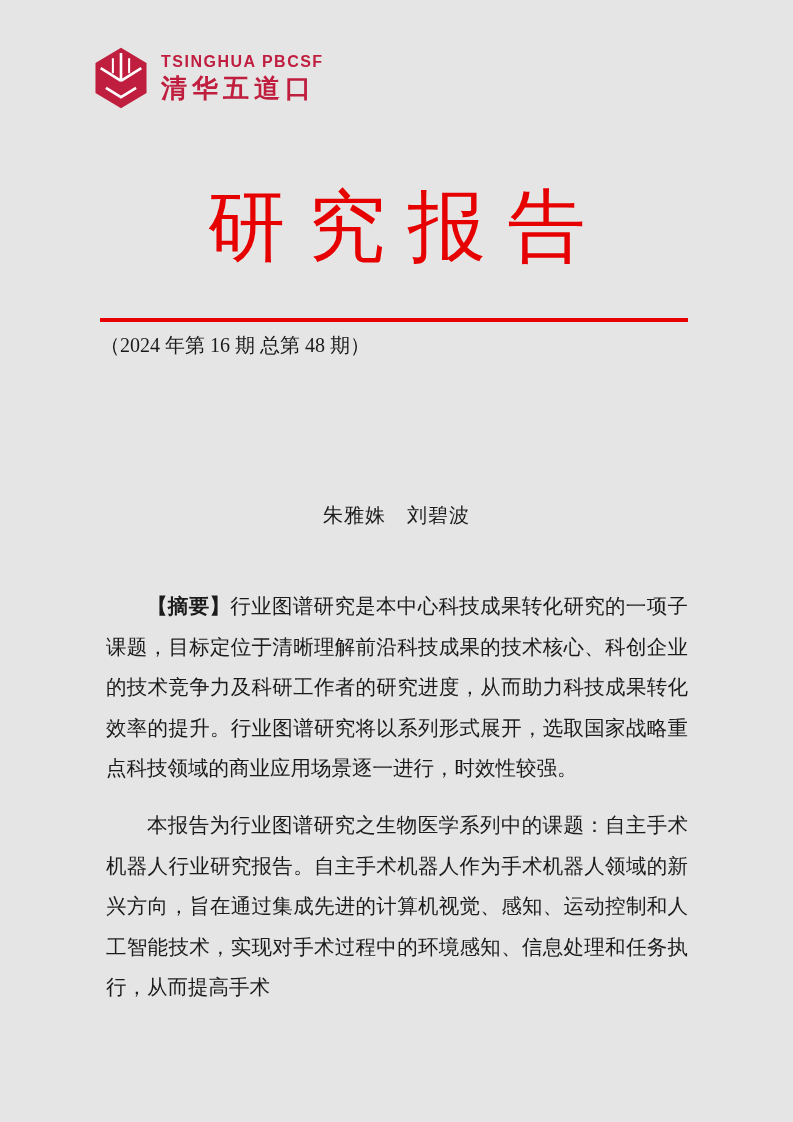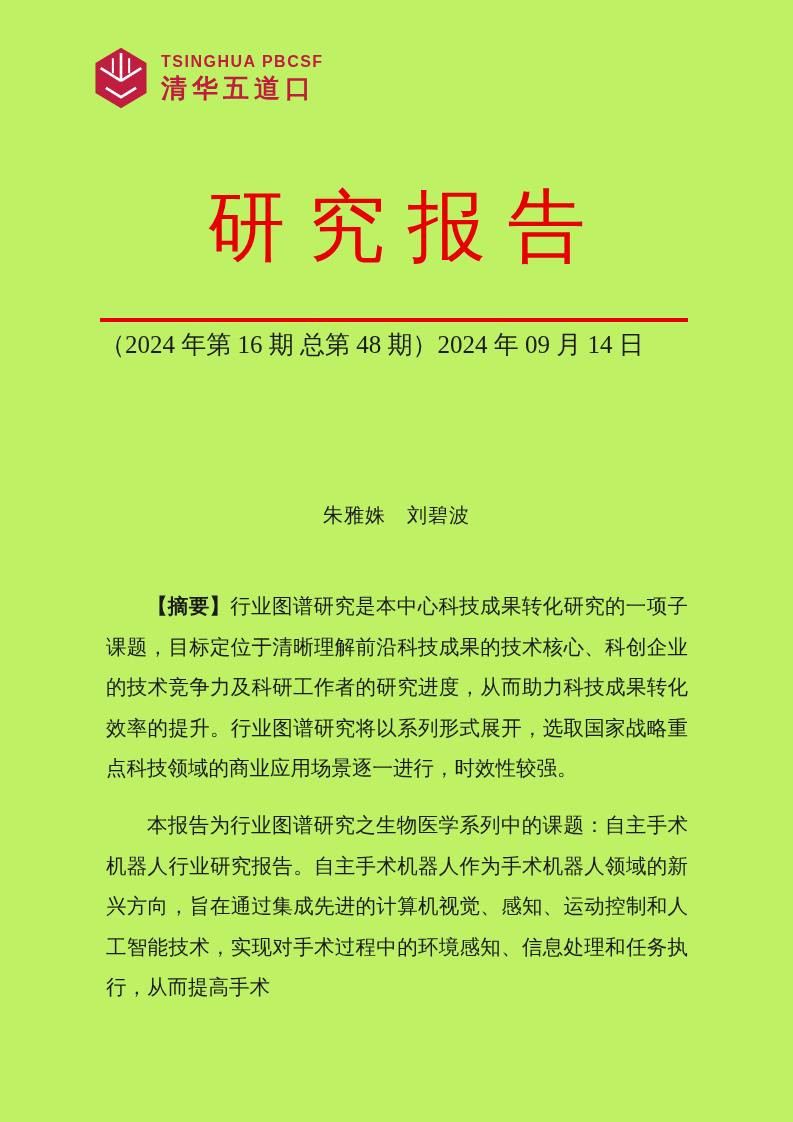--- a/index.html
+++ b/index.html
@@ -5,21 +5,21 @@
   :root{
     --brand-red:#C01E3F;
     --accent-red:#E60000;
     --text:#1B1B1B;
   }
   html,body{margin:0;padding:0;background:#888;}
   .page{
     position:relative;
     width:793px;height:1122px;
     margin:0 auto;
-    background:#bef264;
+    background:#e5e5e5;
     font-family:"Liberation Serif","DejaVu Serif",serif;
     color:var(--text);
     overflow:hidden;
   }
 
   
   .logo{
     position:absolute;left:92px;top:46px;
     display:flex;align-items:center;gap:11px;
   }
@@ -48,22 +48,22 @@
     white-space:nowrap;
   }
 
   
   .red-rule{
     position:absolute;top:318px;left:100px;width:588px;height:4px;
     background:var(--accent-red);
   }
   .issue-row{
     position:absolute;top:331px;left:100px;width:576px;
-    display:flex;align-items:baseline;
-    font-size:25px;line-height:28px;
+    display:flex;justify-content:space-between;align-items:baseline;
+    font-size:20px;line-height:28px;
   }
 
   
   .report-title{
     position:absolute;top:413px;left:0;width:100%;
     text-align:center;
     font-family:"Liberation Sans","DejaVu Sans",sans-serif;
     font-weight:bold;font-size:25px;line-height:34px;
   }
   .report-title sup{font-size:14px;font-weight:bold;}
@@ -119,21 +119,20 @@
       <span class="logo-zh">清华五道口</span>
     </div>
   </div>
 
   <div class="masthead">研究报告</div>
 
   <div class="red-rule"></div>
 
   <div class="issue-row">
     <span>（2024 年第 16 期 总第 48 期）</span>
-    <span>2024 年 09 月 14 日</span>
   </div>
 
 
   <div class="report-authors">朱雅姝　刘碧波</div>
 
   <div class="body-text">
     <p><span class="abstract-label">【摘要】</span><span>行业图谱研究是本中心科技成果转化研究的一项子课题，目标定位于清晰理解前沿科技成果的技术核心、科创企业的技术竞争力及科研工作者的研究进度，从而助力科技成果转化效率的提升。行业图谱研究将以系列形式展开，选取国家战略重点科技领域的商业应用场景逐一进行，时效性较强。</span></p>
     <p>本报告为行业图谱研究之生物医学系列中的课题：自主手术机器人行业研究报告。自主手术机器人作为手术机器人领域的新兴方向，旨在通过集成先进的计算机视觉、感知、运动控制和人工智能技术，实现对手术过程中的环境感知、信息处理和任务执行，从而提高手术</p>
   </div>
 

